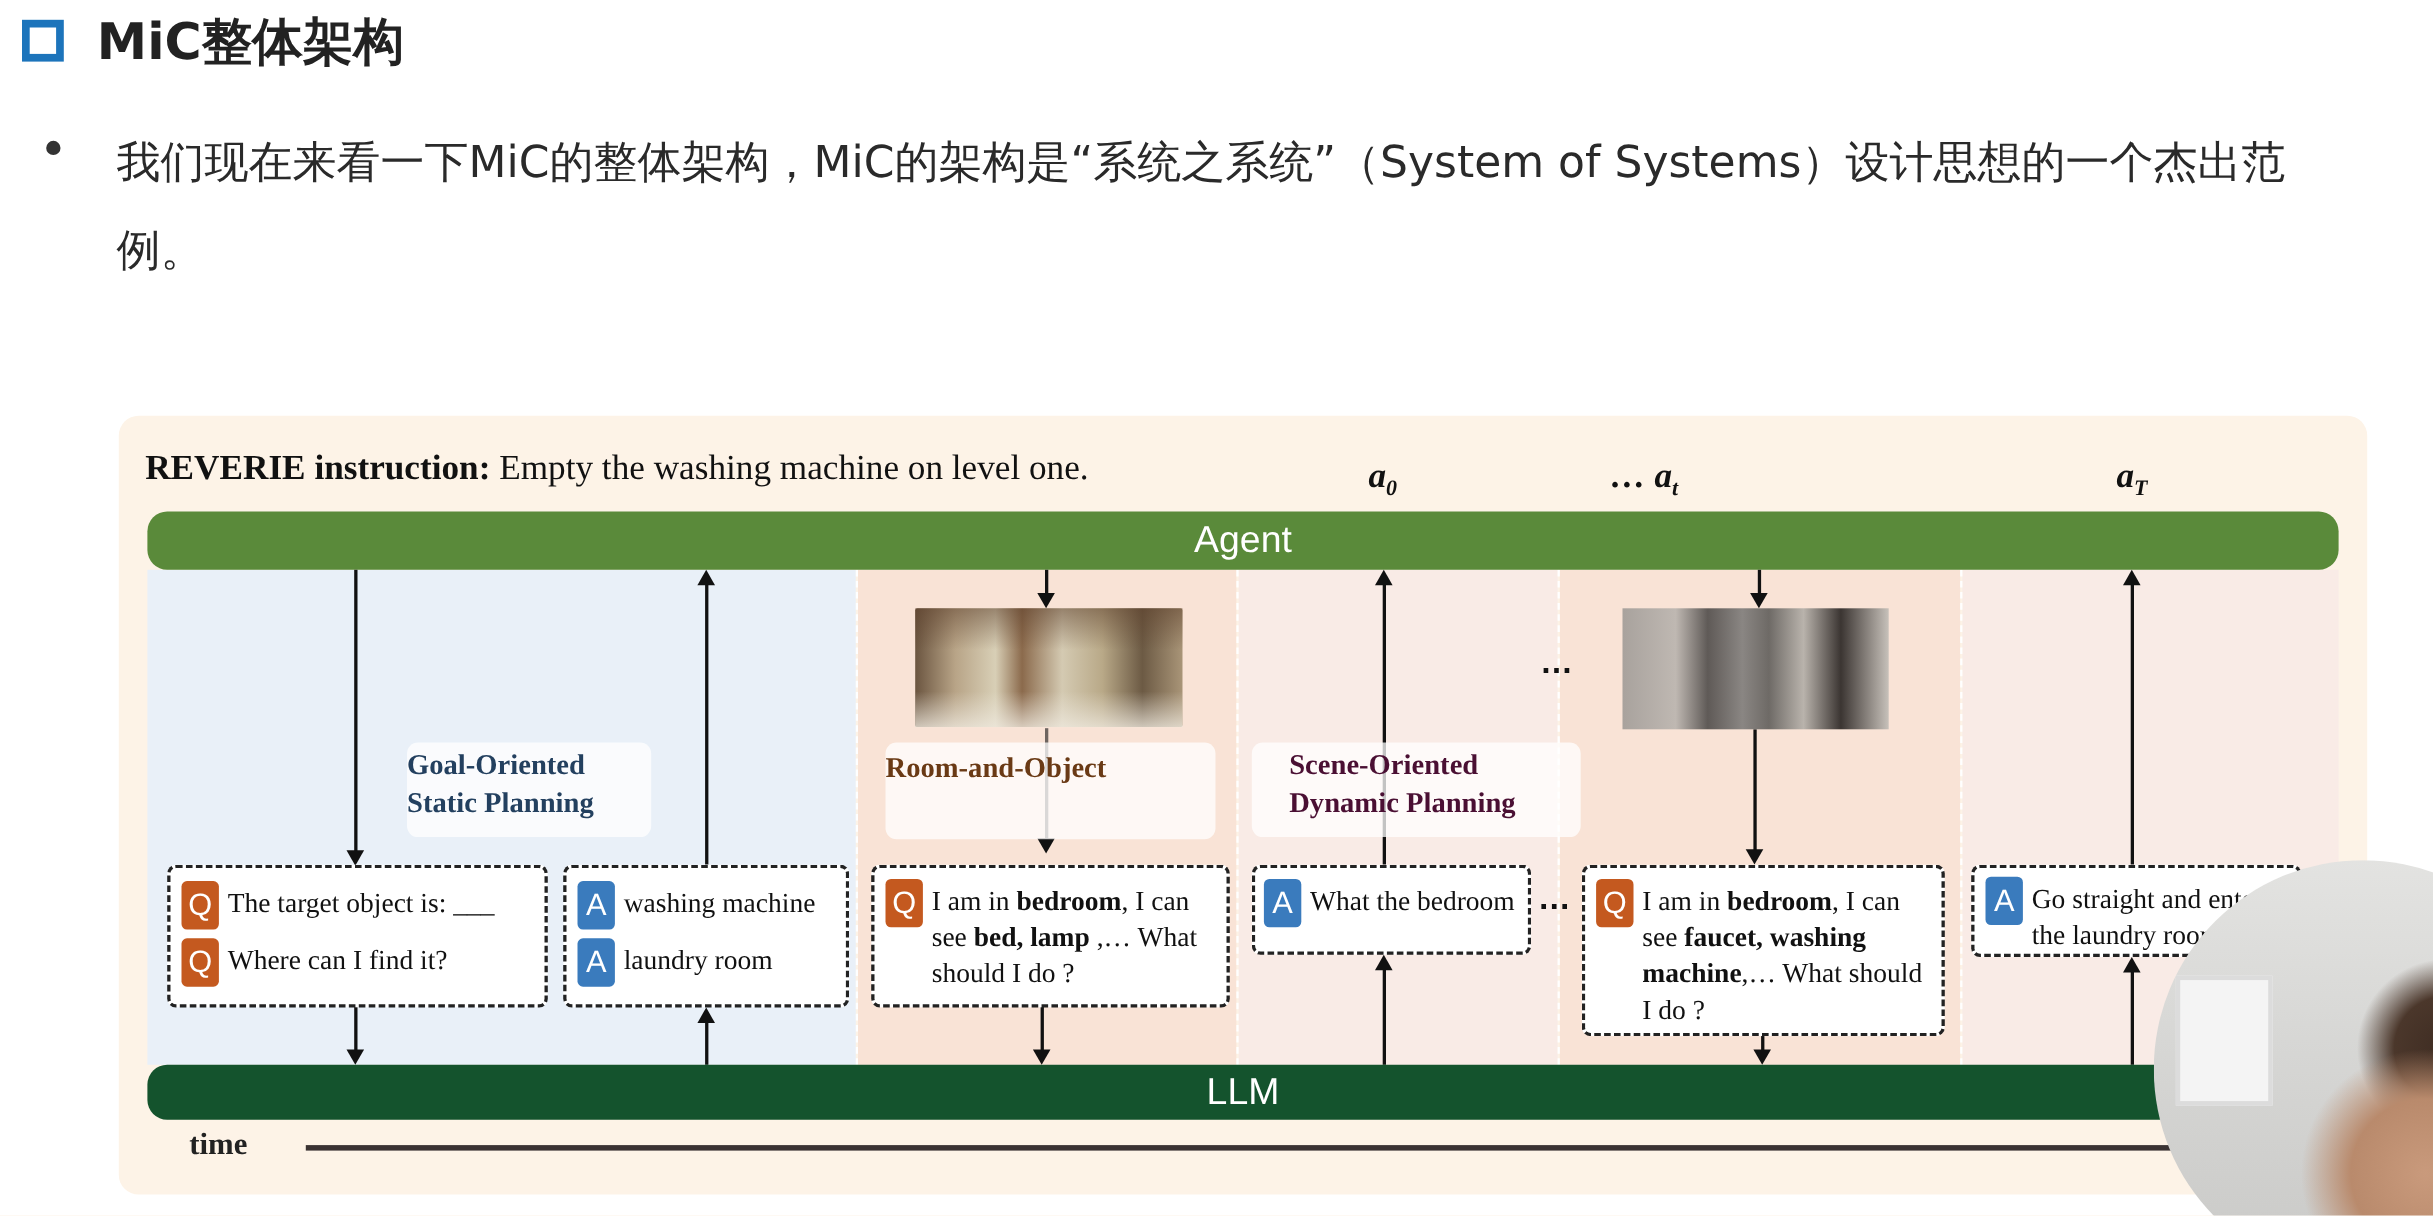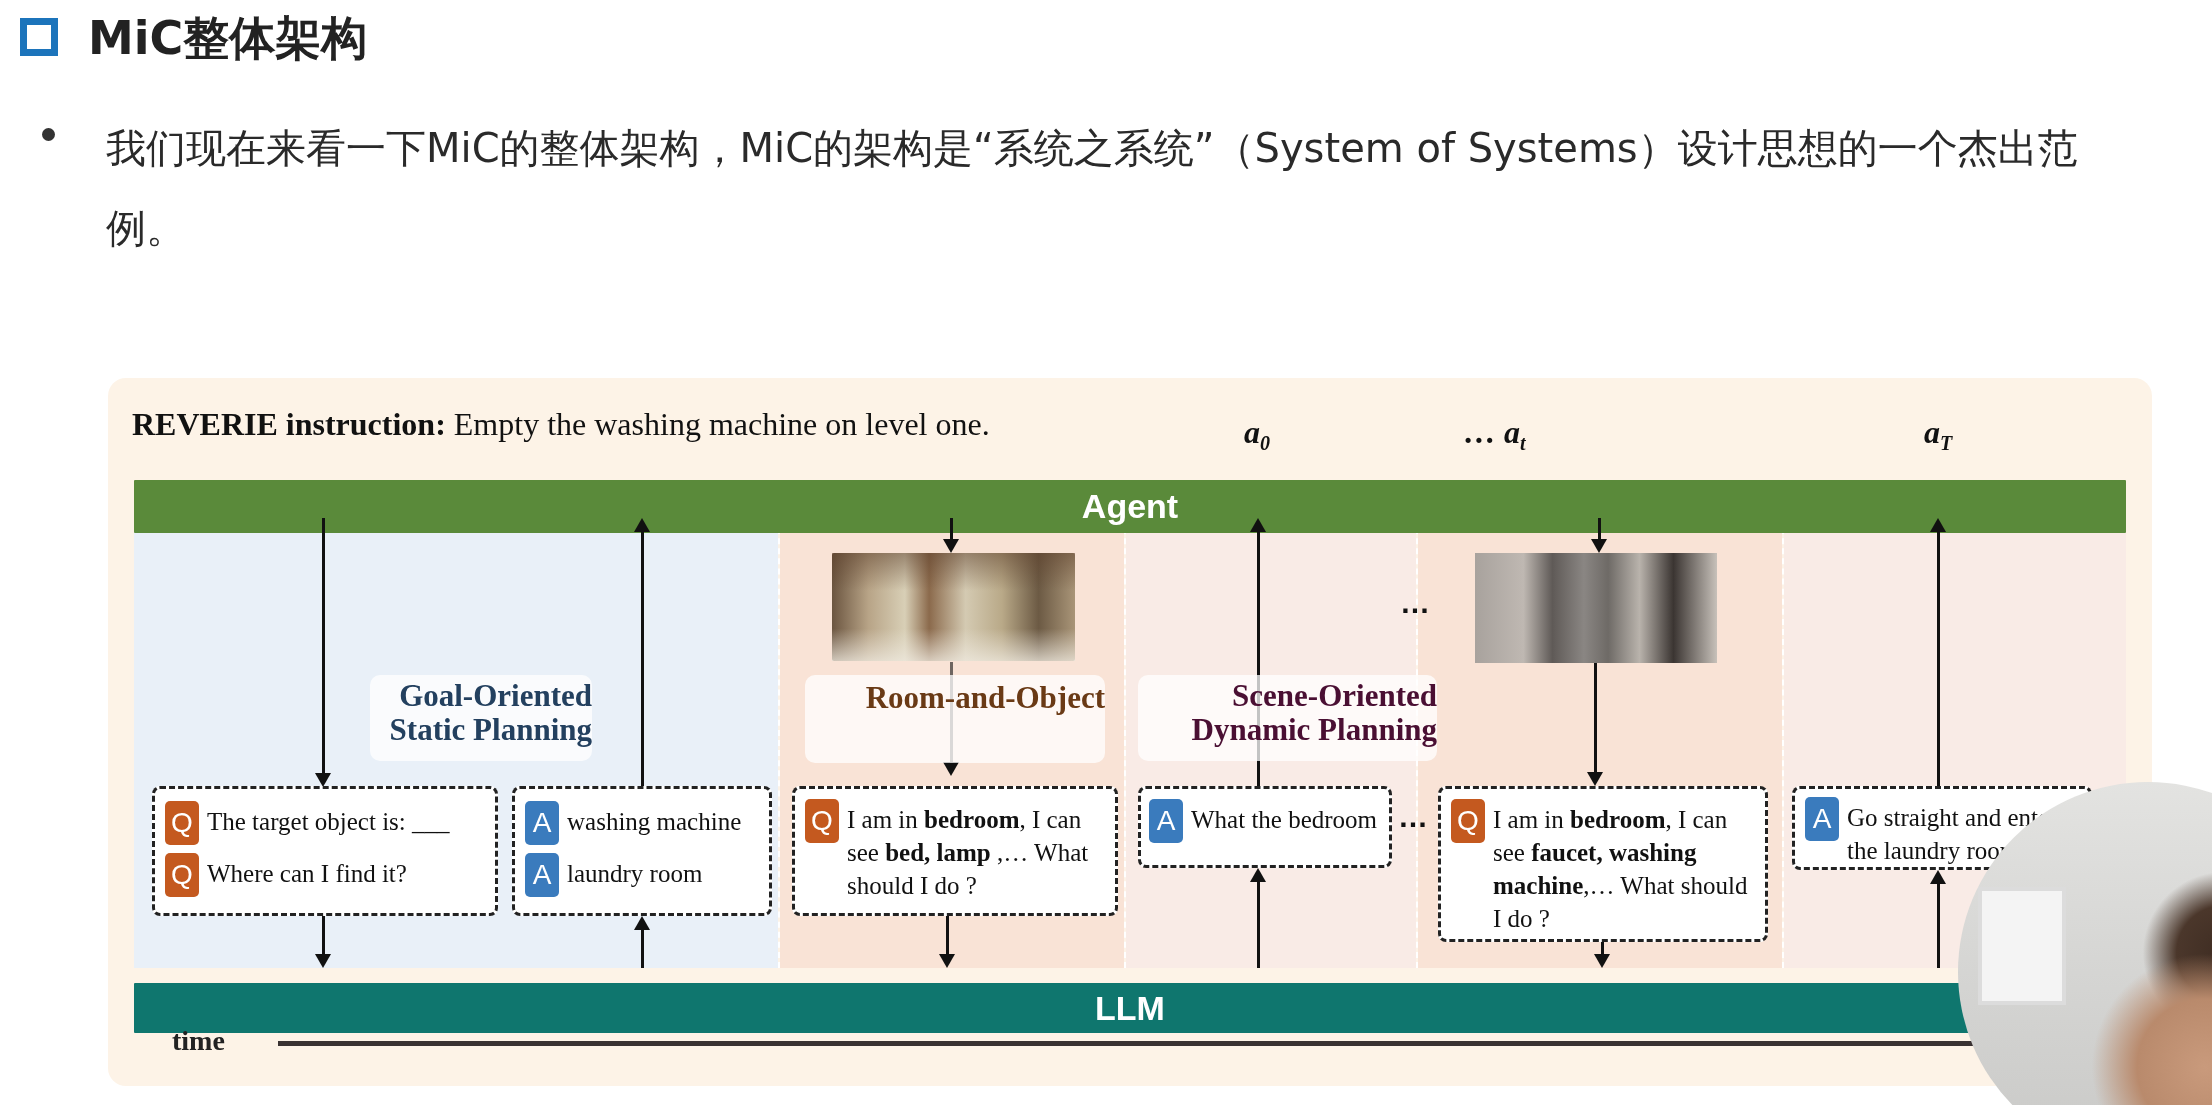--- a/index.html
+++ b/index.html
@@ -7,34 +7,34 @@
   .abs { position:absolute; }
   .title-icon { left:20px; top:18px; width:24px; height:24px; border:7px solid #1c74bb; background:#fff; }
   .title { left:88px; top:8px; font-size:46px; font-weight:bold; color:#222; font-family:"DejaVu Sans", sans-serif; letter-spacing:0px; }
   .bullet-dot { left:42px; top:128px; width:13px; height:13px; border-radius:50%; background:#333; }
   .bullet-text { left:106px; top:108px; width:1980px; font-size:40px; line-height:80px; color:#2a2a2a; font-family:"DejaVu Sans", sans-serif; }
   .diagram { left:108px; top:378px; width:2044px; height:708px; background:#fdf3e7; border-radius:18px; }
   .instr { left:132px; top:406px; font-family:"Liberation Serif", serif; font-size:32px; color:#111; white-space:nowrap; }
   .instr b { font-weight:bold; }
   .act { top:414px; font-family:"Liberation Serif", serif; font-style:italic; font-weight:bold; font-size:32px; color:#111; white-space:nowrap; }
   .act sub { font-size:20px; }
-  .bar { left:134px; width:1992px; border-radius:1px; color:#fff; font-family:"Liberation Sans", sans-serif; font-weight:bold; font-size:34px; text-align:center;margin-top:15px; }
+  .bar { left:134px; width:1992px; border-radius:18px; color:#fff; font-family:"Liberation Sans", sans-serif; font-weight:normal; font-size:34px; text-align:center; }
   .agent-bar { top:465px; height:53px; line-height:53px; background:#5a8a3a; }
-  .llm-bar { top:968px; height:50px; line-height:50px; background:#0f766e; }
+  .llm-bar { top:968px; height:50px; line-height:50px; background:#14532d; }
   .col { top:518px; height:450px; }
   .c1 { left:134px; width:644px; background:#e9f0f8; }
   .c2 { left:780px; width:344px; background:#f9e3d6; }
   .c3 { left:1126px; width:290px; background:#f9ebe6; }
   .c4 { left:1418px; width:364px; background:#f9e3d6; }
   .c5 { left:1784px; width:342px; background:#f9ebe6; }
   .sep { top:518px; height:450px; width:0; border-left:2px dashed #ffffff; }
   .vline { width:3px; background:#111; }
   .arr-down { width:0; height:0; border-left:8px solid transparent; border-right:8px solid transparent; border-top:14px solid #111; }
   .arr-up { width:0; height:0; border-left:8px solid transparent; border-right:8px solid transparent; border-bottom:14px solid #111; }
-  .label-box { background:rgba(255,255,255,0.75); border-radius:10px; text-align:right; font-family:"Liberation Serif", serif; font-weight:bold; font-size:31px; line-height:34px; }
+  .label-box { background:rgba(255,255,255,0.75); border-radius:10px; text-align:left; font-family:"Liberation Serif", serif; font-weight:bold; font-size:26px; line-height:34px; }
   .lb1 { left:370px; top:675px; width:222px; height:82px; color:#23405f; padding-top:4px; }
   .lb2 { left:805px; top:675px; width:300px; height:82px; color:#6a3a15; padding-top:6px; }
   .lb3 { left:1138px; top:675px; width:265px; height:82px; color:#4a0f33; padding-top:4px;padding-left:34px; }
   .qa { background:#fff; border:3px dashed #222; border-radius:8px; font-family:"Liberation Serif", serif; font-size:25px; color:#111; box-sizing:border-box; }
   .qa-row { display:flex; align-items:flex-start; margin-bottom:8px; }
   .badge { flex:none; width:34px; height:44px; border-radius:5px; color:#fff; font-family:"Liberation Sans", sans-serif; font-size:28px; line-height:44px; text-align:center; margin-right:8px; }
   .bq { background:#c4591f; }
   .ba { background:#3a7bbd; }
   .qa-text { line-height:33px; padding-top:4px; }
   .photo1 { left:832px; top:553px; width:243px; height:108px; border-radius:2px;

